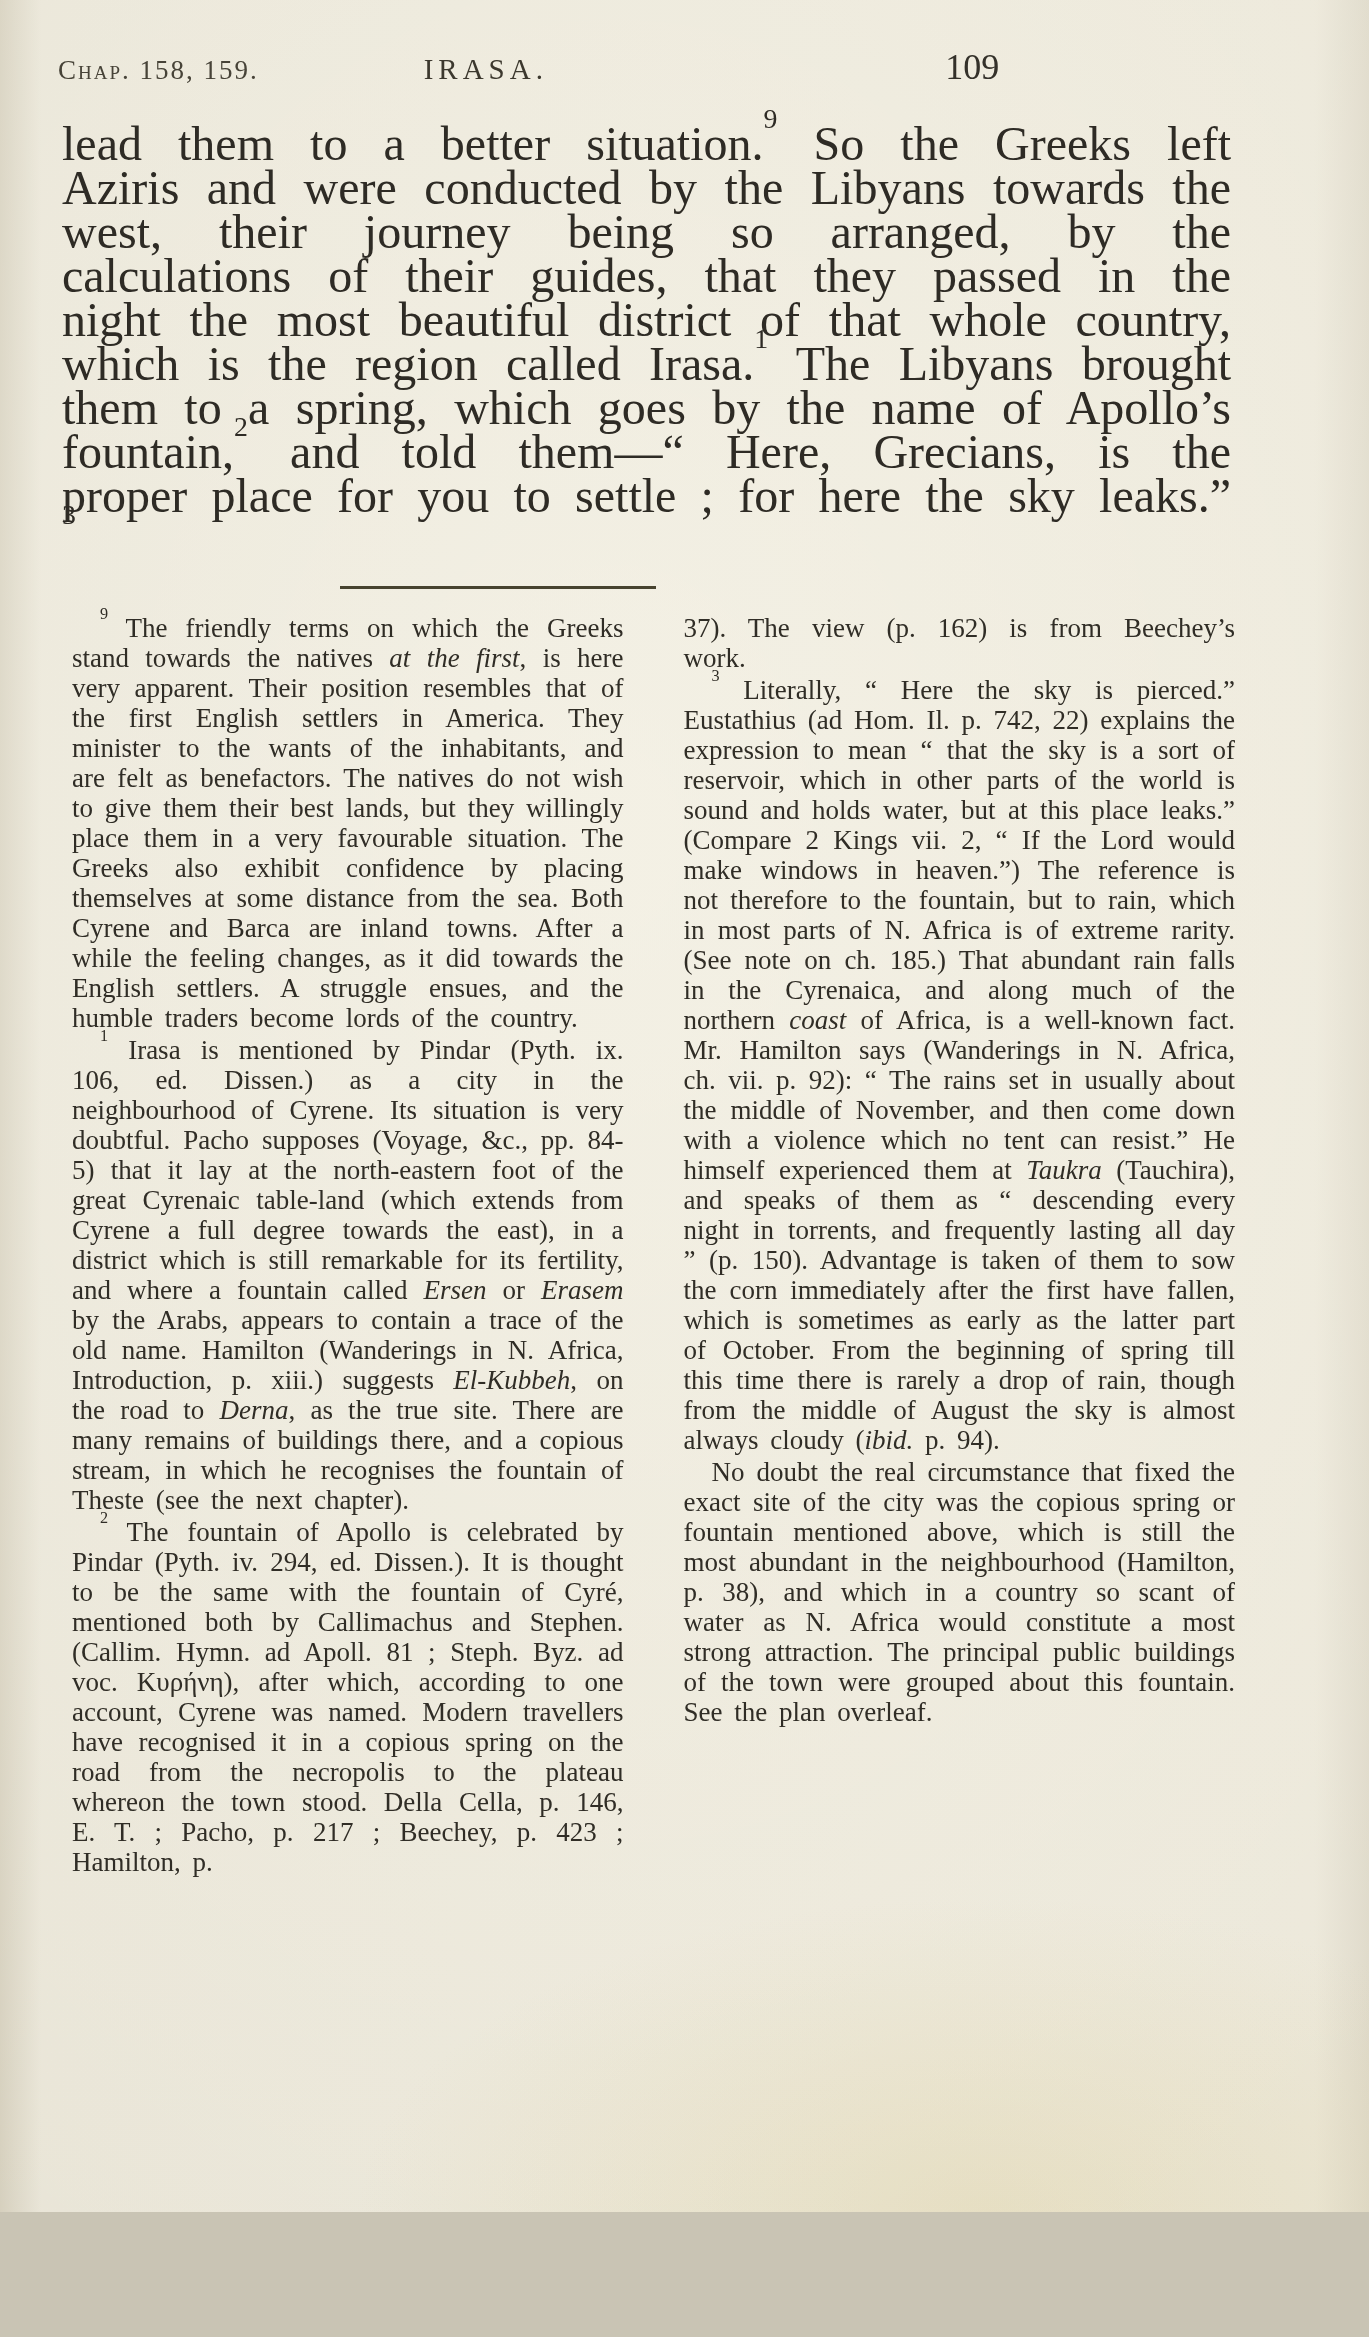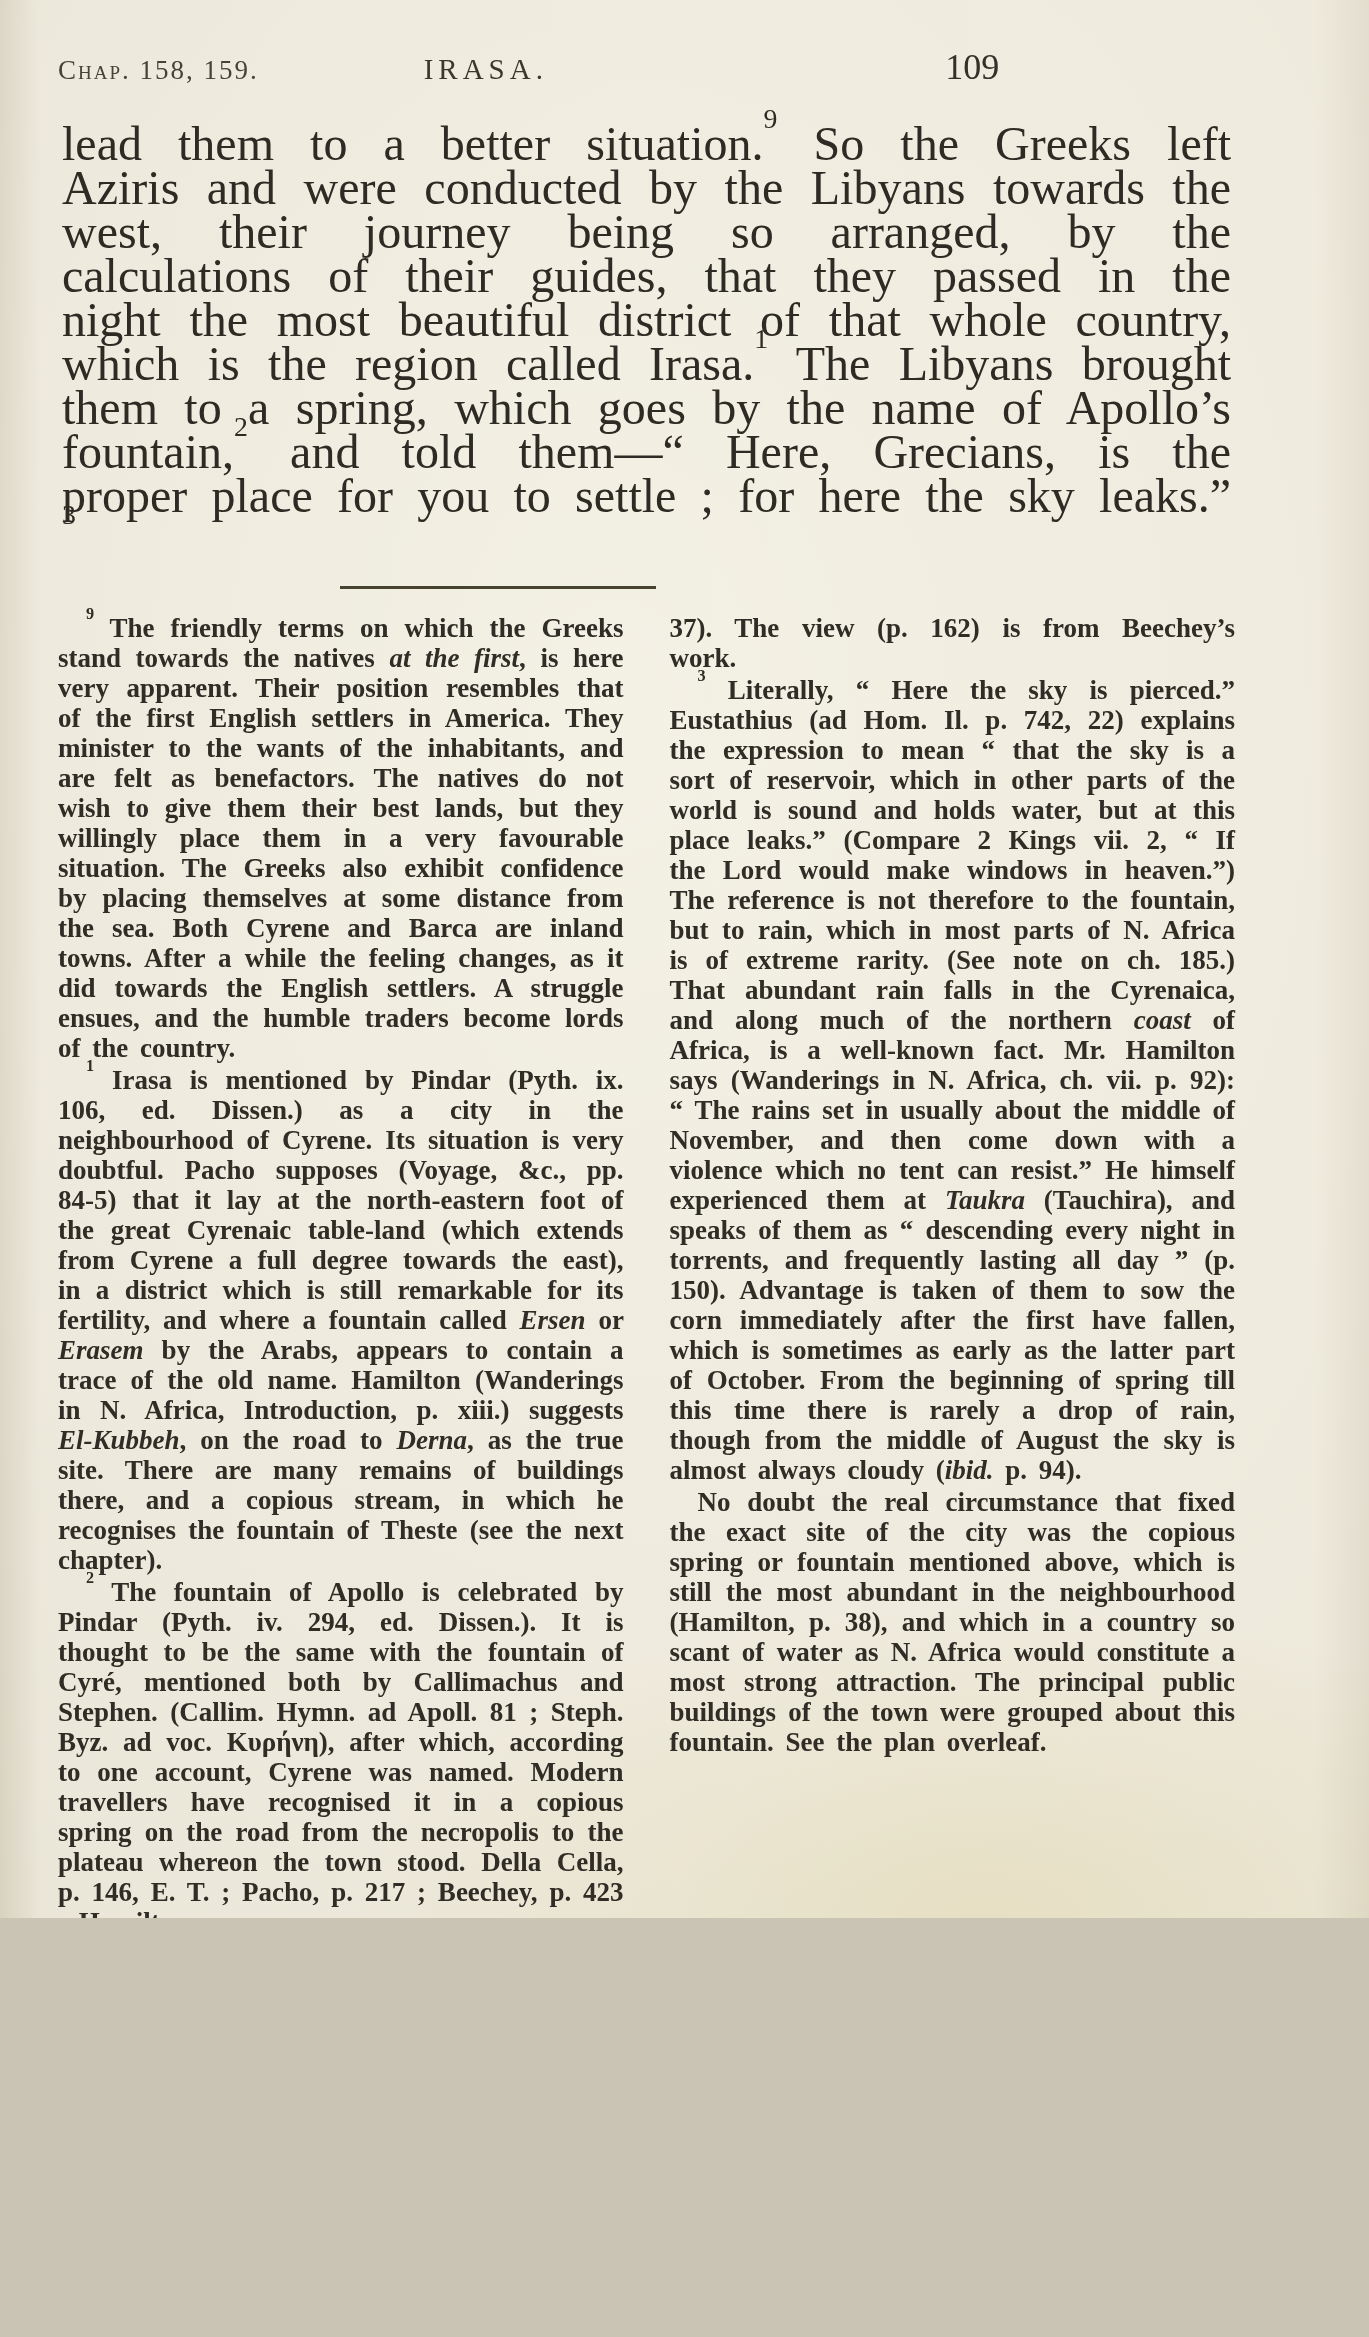--- a/index.html
+++ b/index.html
@@ -1,19 +1,19 @@
 <!DOCTYPE html>
 <html><head>
 <meta charset="utf-8">
 <style>
   html, body { margin: 0; padding: 0; background: #c9c4b4; }
   .page {
     position: relative;
     width: 1369px;
-    height: 1918px;
+    height: 2212px;
     box-sizing: border-box;
     padding: 46px 134px 40px 58px;
     font-family: "Liberation Serif", "DejaVu Serif", serif;
     color: #2e2b25;
     background:
       radial-gradient(ellipse 900px 450px at 72% 100%, rgba(216,200,140,0.30), transparent 70%),
       radial-gradient(ellipse 1500px 2100px at 45% 38%, rgba(255,253,244,0.45), transparent 78%),
       linear-gradient(90deg, #d6d0be 0%, #e9e5d7 3%, #ece8da 96%, #dfdaca 100%),
       #e9e5d7;
     overflow: hidden;
@@ -47,21 +47,21 @@
   
   .footnotes { display: flex; gap: 46px; }
   .fncol {
     flex: 1;
     font-size: 27px;
     line-height: 30px;
     text-align: justify;
     word-spacing: 5px;
     color: #302d26;
   }
-  .fncol p { margin: 0 0 2px 0; font-weight: bold; }
+  .fncol p { margin: 0 0 2px 14px; }
   .fncol p.indent { text-indent: 28px; }
   .fncol sup { font-size: 60%; line-height: 0; position: relative; top: -0.5em; }
 </style>
 </head>
 <body>
 
 <div class="page">
 
   <header class="running-head">
     <span class="head-left">Chap. 158, 159.</span>

